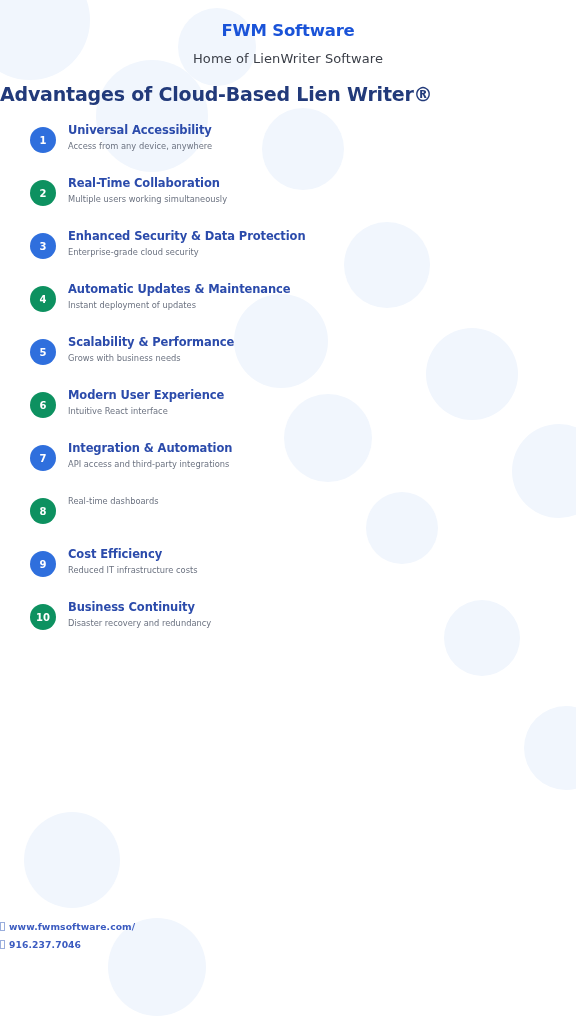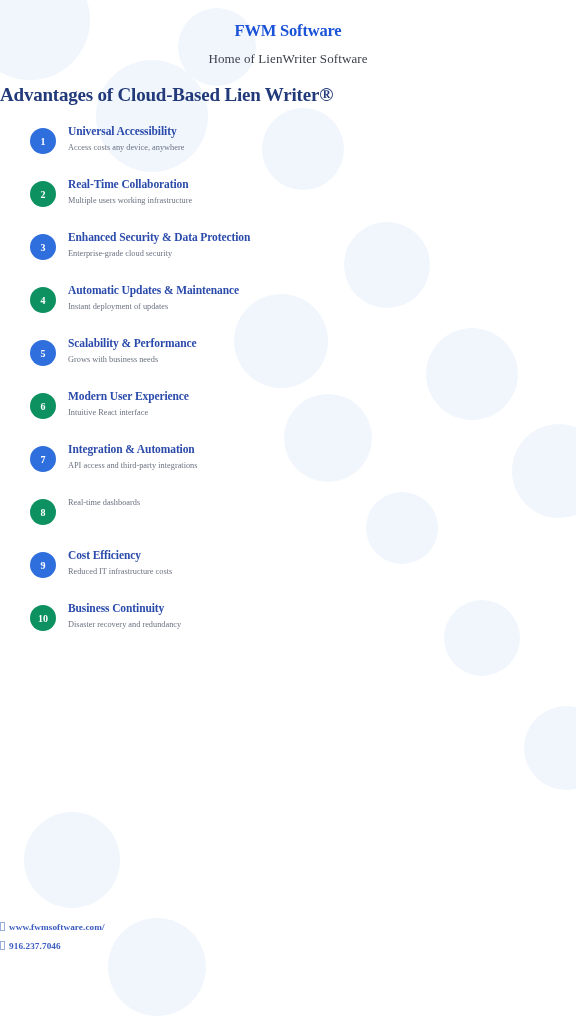--- a/index.html
+++ b/index.html
@@ -30,21 +30,20 @@
     background: #f1f6fd;
   }
 
   
   #page {
     position: relative;
     z-index: 1;
     width: 576px;
     height: 1024px;
     box-sizing: border-box;
-    font-family: Liberation Serif, serif;
   }
 
   
   .brand {
     text-align: center;
     padding-top: 22px;
   }
   .brand-name {
     font-size: 16.5px;
     font-weight: bold;
@@ -164,28 +163,28 @@
     <div class="brand-tagline">Home of LienWriter Software</div>
   </div>
 
   <div class="page-title">Advantages of Cloud-Based Lien Writer®</div>
 
   <div class="adv-list" id="adv-list">
       <div class="adv-item">
         <div class="adv-badge blue">1</div>
         <div class="adv-text">
           <div class="adv-title">Universal Accessibility</div>
-          <div class="adv-sub">Access costs any device, anywhere</div>
+          <div class="adv-sub">Access from any device, anywhere</div>
         </div>
       </div>
       <div class="adv-item">
         <div class="adv-badge green">2</div>
         <div class="adv-text">
           <div class="adv-title">Real-Time Collaboration</div>
-          <div class="adv-sub">Multiple users working infrastructure</div>
+          <div class="adv-sub">Multiple users working simultaneously</div>
         </div>
       </div>
       <div class="adv-item">
         <div class="adv-badge blue">3</div>
         <div class="adv-text">
           <div class="adv-title">Enhanced Security &amp; Data Protection</div>
           <div class="adv-sub">Enterprise-grade cloud security</div>
         </div>
       </div>
       <div class="adv-item">

